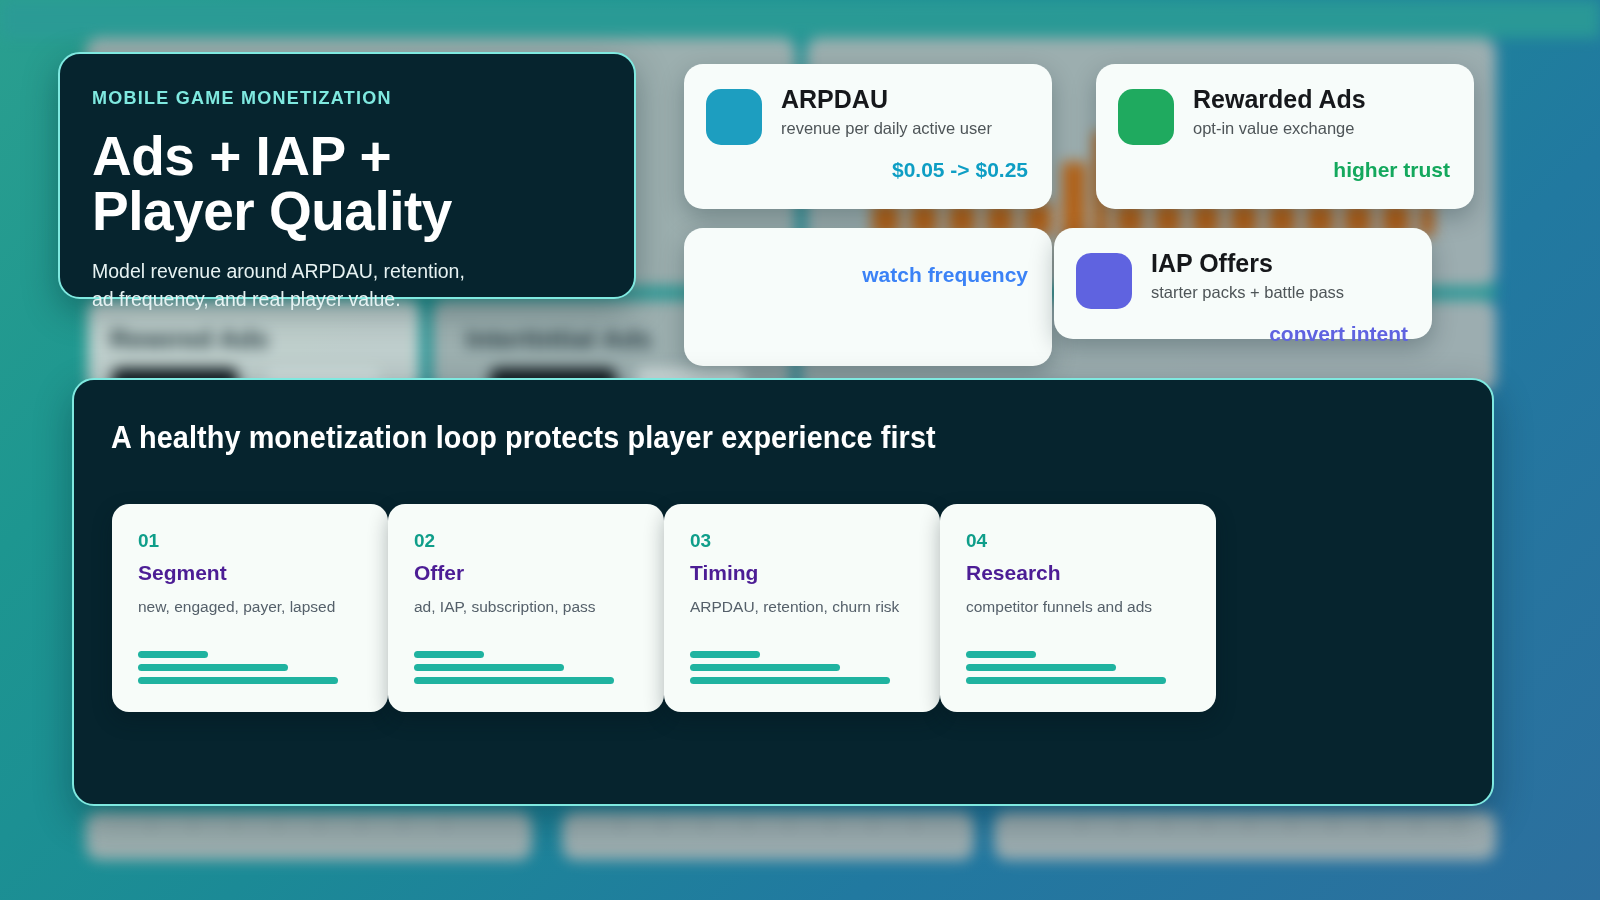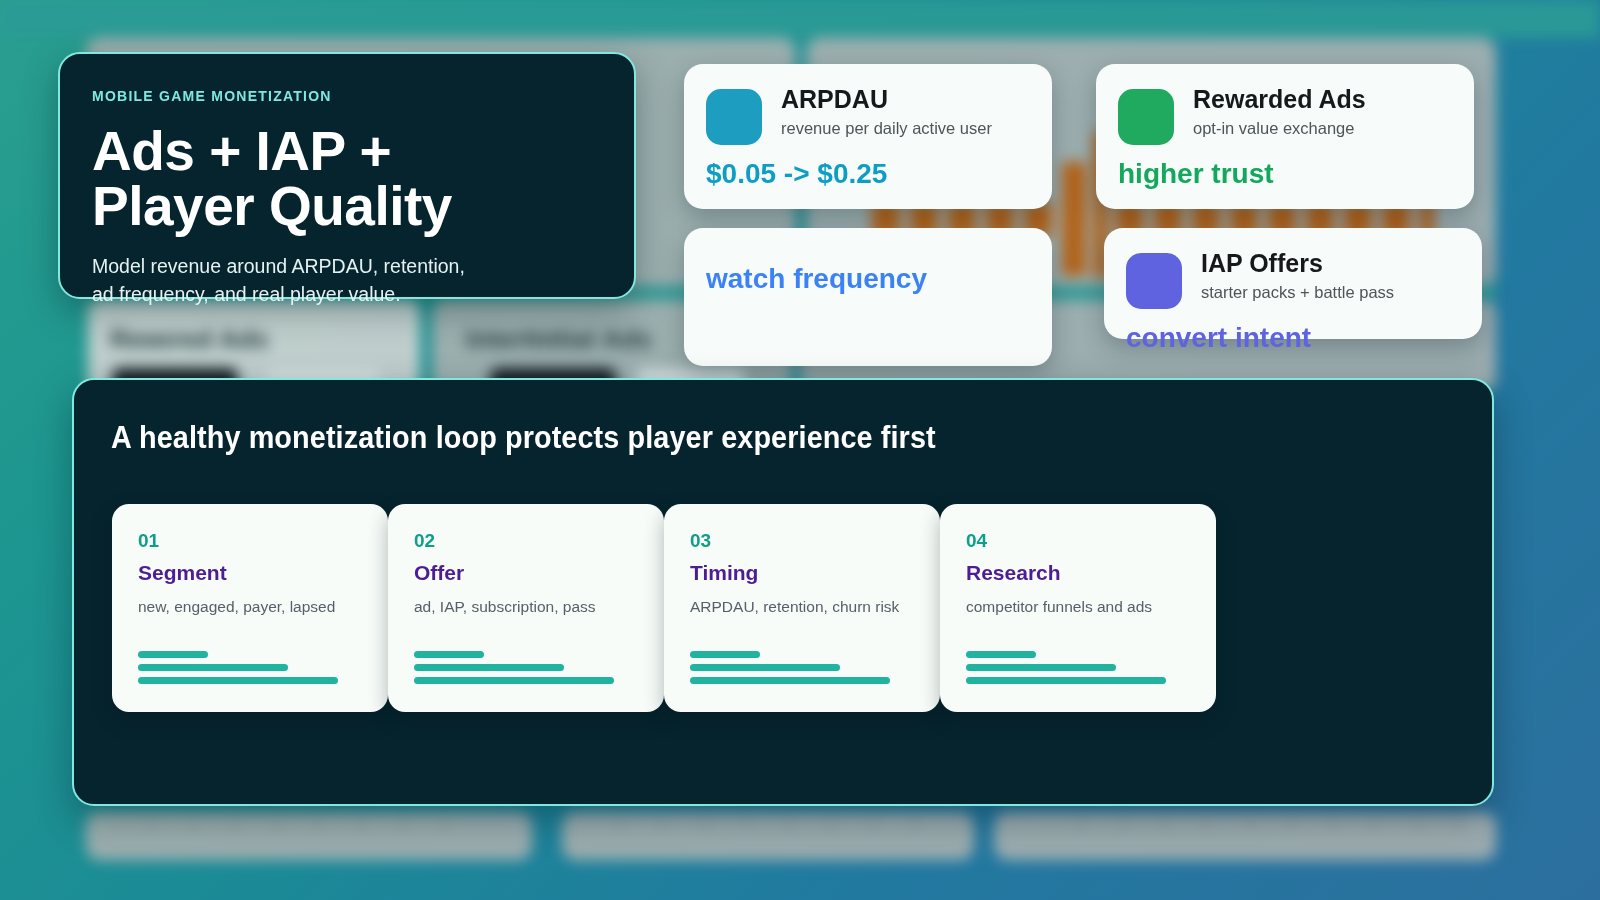--- a/index.html
+++ b/index.html
@@ -21,41 +21,41 @@
   .bg-bar{ position:absolute; background:#c0600f; }
   .bg-tick{ position:absolute; background:#7b8a8a; width:2px; height:9px; }
 
   
   .hero{
     position:absolute; left:58px; top:52px; width:578px; height:247px;
     background:#06242e; border:2px solid #7fe9e0; border-radius:22px;
     padding:34px 36px 0 32px;
     box-shadow:0 12px 34px rgba(0,28,34,.34);
   }
-  .eyebrow{ color:#7fe9e0; font-size:14px; font-weight:bold; letter-spacing:1.25px; }
+  .eyebrow{ color:#7fe9e0; font-size:18px; font-weight:bold; letter-spacing:1.25px; }
   .hero-title{
     color:#ffffff; font-size:55px; font-weight:bold; line-height:1.0;
     margin-top:20px; letter-spacing:-.5px;
   }
   .hero-sub{ color:#e6f2f2; font-size:19.5px; line-height:1.42; margin-top:19px; }
 
   .metric{
     position:absolute; background:#f7fcfa; border-radius:19px;
     box-shadow:0 9px 24px rgba(0,25,32,.26);
     padding:22px 24px 0 22px;
   }
   .m1{ left:684px; top:64px; width:368px; height:145px; }
   .m2{ left:1096px; top:64px; width:378px; height:145px; }
   .m3{ left:684px; top:228px; width:368px; height:138px; }
-  .m4{ left:1104px; top:228px; width:378px; height:111px; }
+  .m4{ left:1054px; top:228px; width:378px; height:111px; }
   .m-row{ display:flex; align-items:flex-start; gap:19px; }
   .swatch{ width:56px; height:56px; border-radius:15px; flex:0 0 auto; margin-top:3px; }
   .m-name{ font-size:25px; font-weight:bold; color:#16181b; line-height:1.05; }
   .m-desc{ font-size:16.5px; color:#4e5558; margin-top:7px; }
-  .m-val{ font-size:28px; font-weight:bold; margin-top:13px; }
+  .m-val{ font-size:21px; font-weight:bold; margin-top:13px;text-align:right; }
 
   .loop{
     position:absolute; left:72px; top:378px; width:1422px; height:428px;
     background:#06242e; border:2px solid #7fe9e0; border-radius:22px;
     box-shadow:0 14px 38px rgba(0,25,32,.33);
   }
   .loop-h{
     color:#ffffff; font-size:31px; font-weight:bold; margin:40px 0 0 37px;
     font-family:"Liberation Sans Narrow","Liberation Sans",sans-serif;
     transform:scaleX(.93); transform-origin:left center; letter-spacing:.1px;

